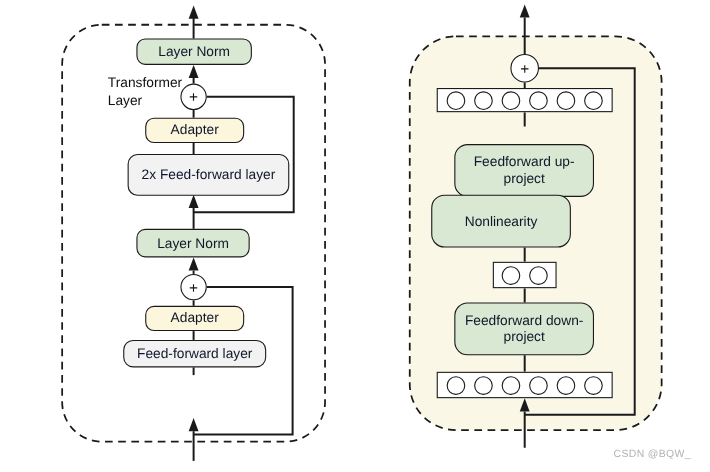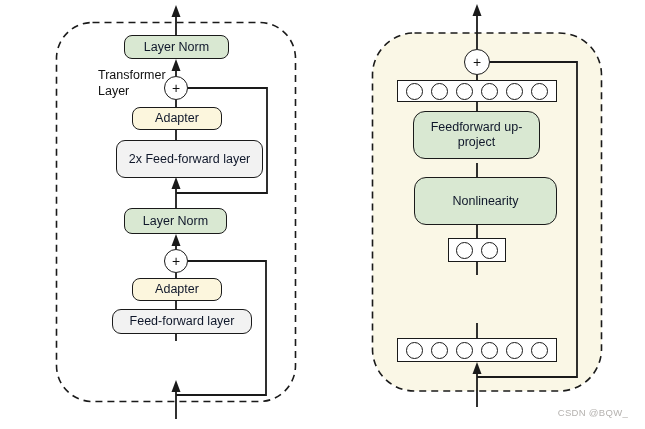--- a/index.html
+++ b/index.html
@@ -109,44 +109,45 @@
   <div class="box yellow" style="left:132px;top:107px;width:90px;height:23px;">Adapter</div>
 
   <div class="box gray" style="left:116px;top:140px;width:147px;height:38px;">2x Feed-forward layer</div>
 
   <div class="box green" style="left:124px;top:208px;width:103px;height:26px;">Layer Norm</div>
 
   <div class="plus-circle" style="left:164px;top:249px;width:24px;height:24px;">+</div>
 
   <div class="box yellow" style="left:132px;top:278px;width:90px;height:23px;">Adapter</div>
 
-  <div class="box gray" style="left:112px;top:309px;width:140px;height:25px;">Feed-forward layer</div>
+  <div class="box gray" style="left:112px;top:309px;width:130px;height:25px;">Feed-forward layer</div>
 
 
 
   <div class="plus-circle" style="left:464px;top:49px;width:26px;height:26px;">+</div>
 
   <div class="unit-row" style="left:397px;top:80px;width:160px;height:22px;">
     <span class="unit"></span>
   <span class="unit"></span>
       <span class="unit"></span>
       <span class="unit"></span>
       <span class="unit"></span>
       <span class="unit"></span>
     </div>
 
-  <div class="box green-lg" style="left:413px;top:111px;width:127px;height:48px;">Feedforward up-project</div>
+  <div class="box green-lg" style="left:413px;top:131px;width:127px;height:48px;">Feedforward up-project</div>
 
-  <div class="box green-lg" style="left:414px;top:177px;width:143px;height:48px;">Nonlinearity</div>
+  <div class="box green-lg" style="left:392px;top:177px;width:127px;height:48px;">Nonlinearity</div>
 
   <div class="unit-row" style="left:448px;top:238px;width:58px;height:24px;">
     <span class="unit"></span>
   <span class="unit"></span>
     </div>
 
+  <div class="box green-lg" style="left:413px;top:275px;width:127px;height:48px;">Feedforward down-project</div>
 
   <div class="unit-row" style="left:397px;top:338px;width:160px;height:24px;">
     <span class="unit"></span>
   <span class="unit"></span>
       <span class="unit"></span>
       <span class="unit"></span>
       <span class="unit"></span>
       <span class="unit"></span>
     </div>
 

